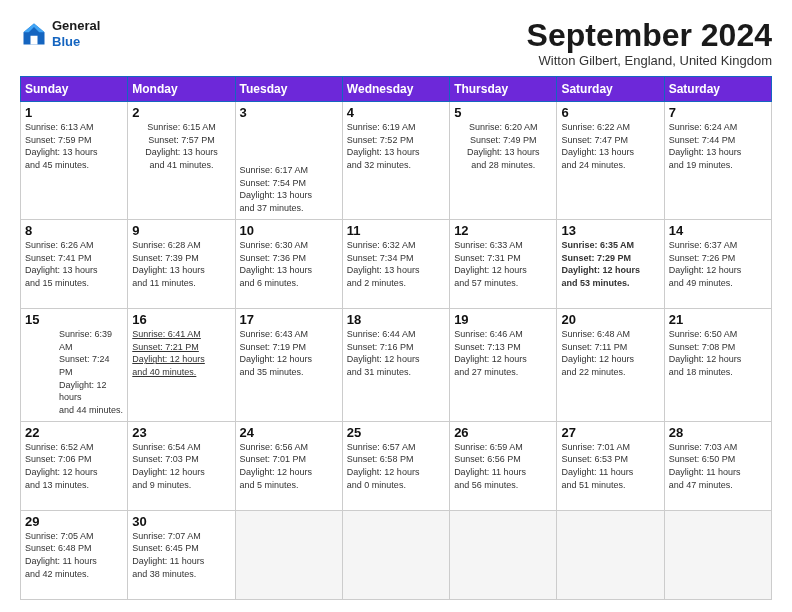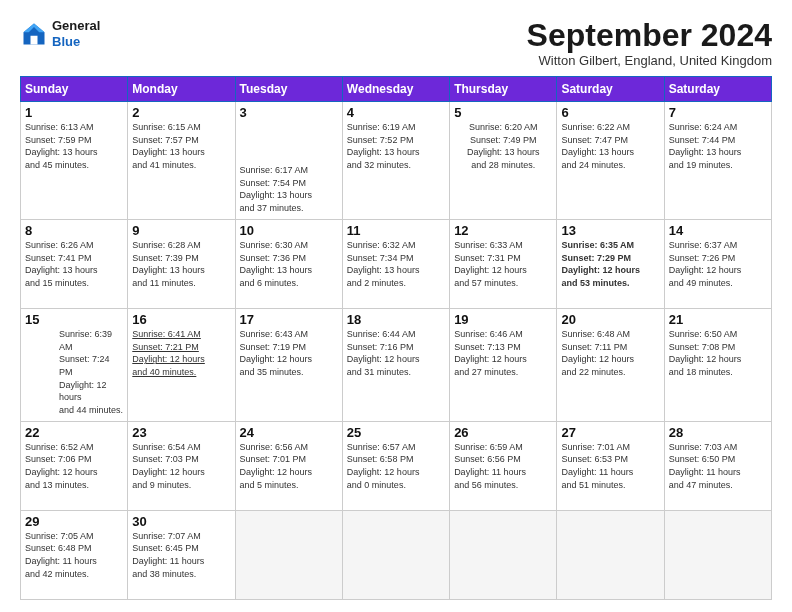--- a/index.html
+++ b/index.html
@@ -135,21 +135,21 @@
     <tr>
           <td>
             <span class="day-number">1</span>
             <div class="day-info" style="white-space: pre-line;">Sunrise: 6:13 AM
 Sunset: 7:59 PM
 Daylight: 13 hours
 and 45 minutes.</div>
           </td>
           <td>
             <span class="day-number">2</span>
-            <div class="day-info" style="white-space: pre-line;">Sunrise: 6:15 AM
+            <div class="day-info" style="white-space: pre-line; text-align: center;">Sunrise: 6:15 AM
 Sunset: 7:57 PM
 Daylight: 13 hours
 and 41 minutes.</div>
           </td>
           <td>
             <span class="day-number">3</span>
             <div class="day-info" style="white-space: pre-line; margin-top: 44px;">Sunrise: 6:17 AM
 Sunset: 7:54 PM
 Daylight: 13 hours
 and 37 minutes.</div>

